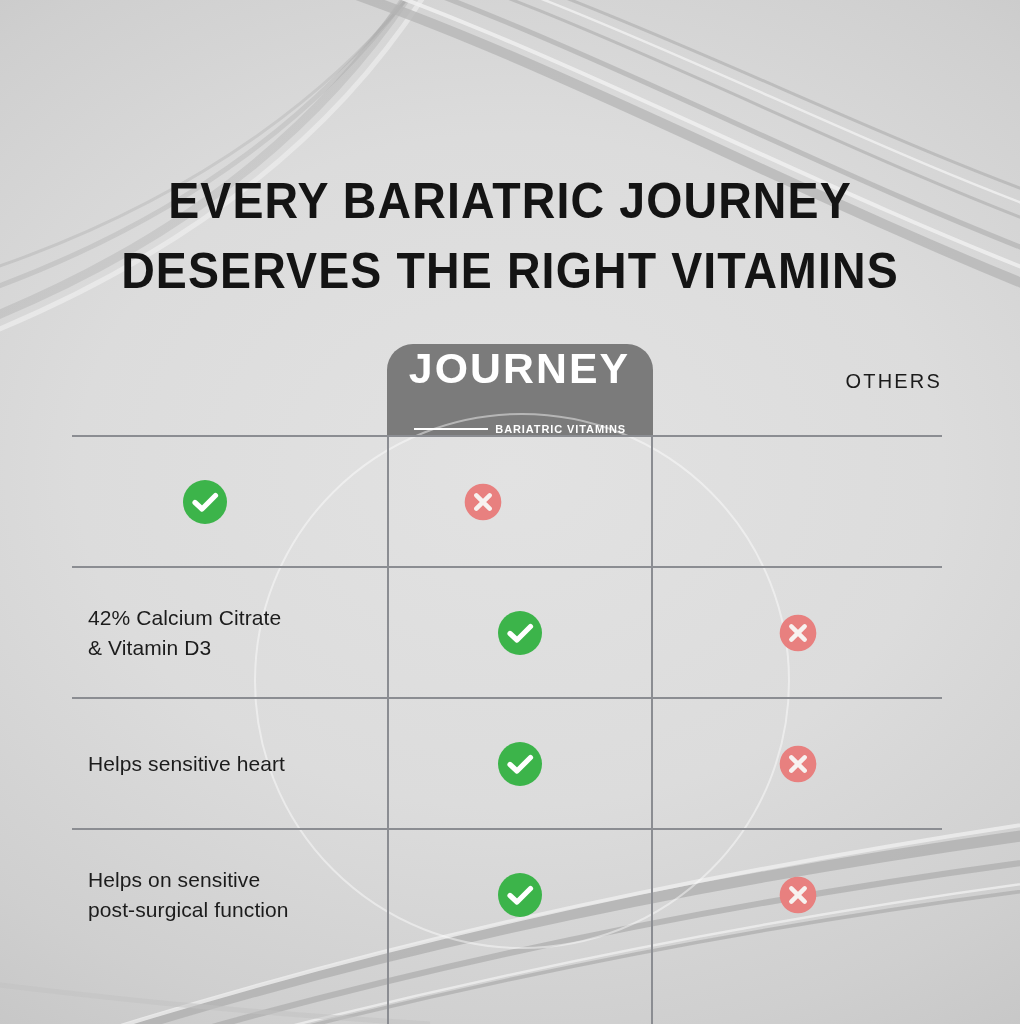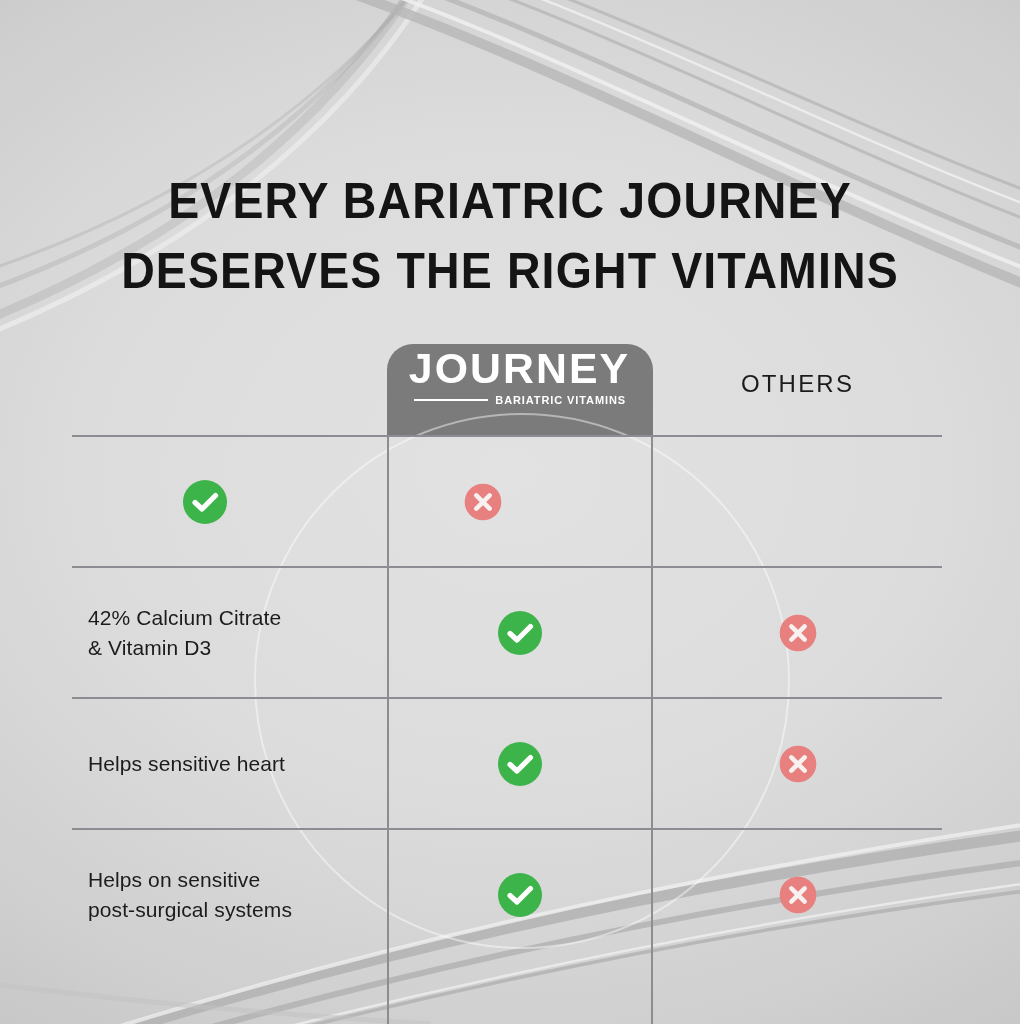--- a/index.html
+++ b/index.html
@@ -51,21 +51,21 @@
   }
   .logo-tab {
     position:absolute;
     left:315px; top:4px;
     width:266px; height:91px;
     background:#7b7b7b;
     border-radius:26px 26px 0 0;
     display:flex;
     flex-direction:column;
     align-items:center;
-    justify-content:flex-start;
+    justify-content:space-between;
     padding-top:4px;
   }
   .logo-word {
     color:#ffffff;
     font-family:"Liberation Sans Narrow","Liberation Sans", sans-serif;
     font-weight:bold;
     font-size:42px;
     letter-spacing:2px;
     line-height:42px;
     transform:scaleX(1.02);
@@ -86,23 +86,23 @@
     color:#ffffff;
     font-size:11px;
     font-weight:bold;
     letter-spacing:0.9px;
     white-space:nowrap;
   }
   .others-head {
     position:absolute;
     left:581px; top:30px;
     width:289px;
-    text-align:center;
+    text-align:right;
     color:#1b1b1b;
-    font-size:24px;
+    font-size:20px;
     font-weight:400;
     letter-spacing:2.2px;
   }
 
   
   .rows { position:relative; }
   .row {
     position:relative;
     height:131px;
     border-top:2px solid #8b8d92;
@@ -273,21 +273,21 @@
           <svg class="icon" width="40" height="40" viewBox="0 0 48 48">
             <circle cx="24" cy="24" r="22" fill="#e8807f"></circle>
             <path d="M16 16 L32 32 M32 16 L16 32" fill="none" stroke="#f7f2f0" stroke-width="5.4" stroke-linecap="round"></path>
           </svg>
         </div>
       </div>
 
       <div class="row">
         <div class="cell-feature">
           <span>Helps on sensitive</span><br>
-          <span>post-surgical systems</span>
+          <span>post-surgical function</span>
         </div>
         <div class="cell-mark journey">
           <svg class="icon" width="48" height="48" viewBox="0 0 48 48">
             <circle cx="24" cy="24" r="22" fill="#3cb44a"></circle>
             <path d="M14 24.5 L21 31 L34.5 17.5" fill="none" stroke="#ffffff" stroke-width="5.2" stroke-linecap="round" stroke-linejoin="round"></path>
           </svg>
         </div>
         <div class="cell-mark others">
           <svg class="icon" width="40" height="40" viewBox="0 0 48 48">
             <circle cx="24" cy="24" r="22" fill="#e8807f"></circle>

